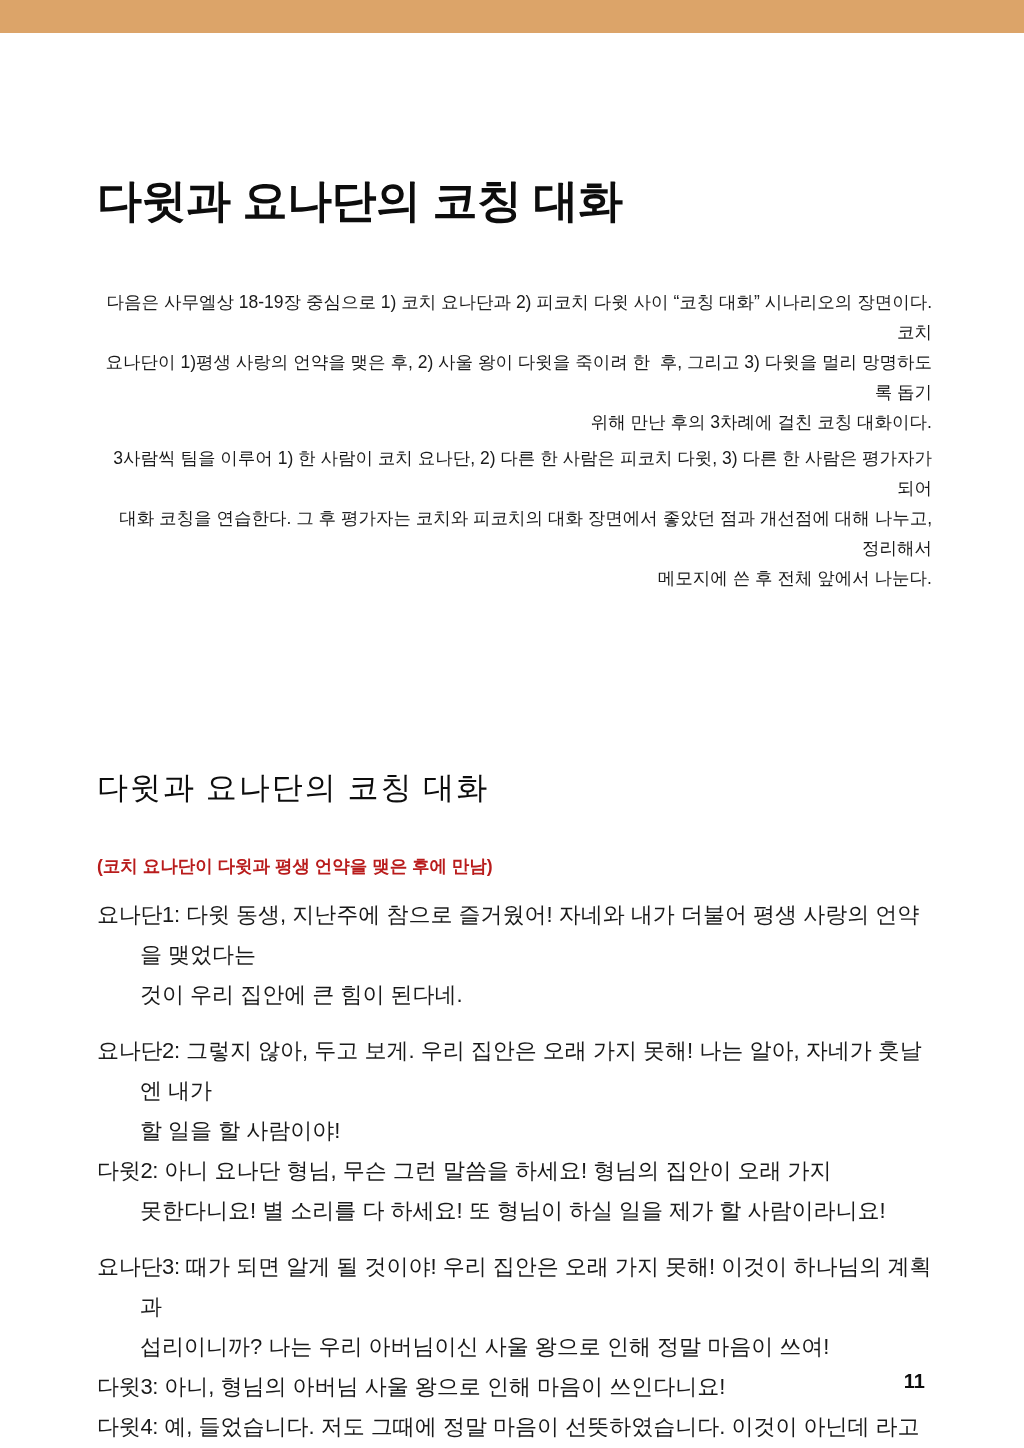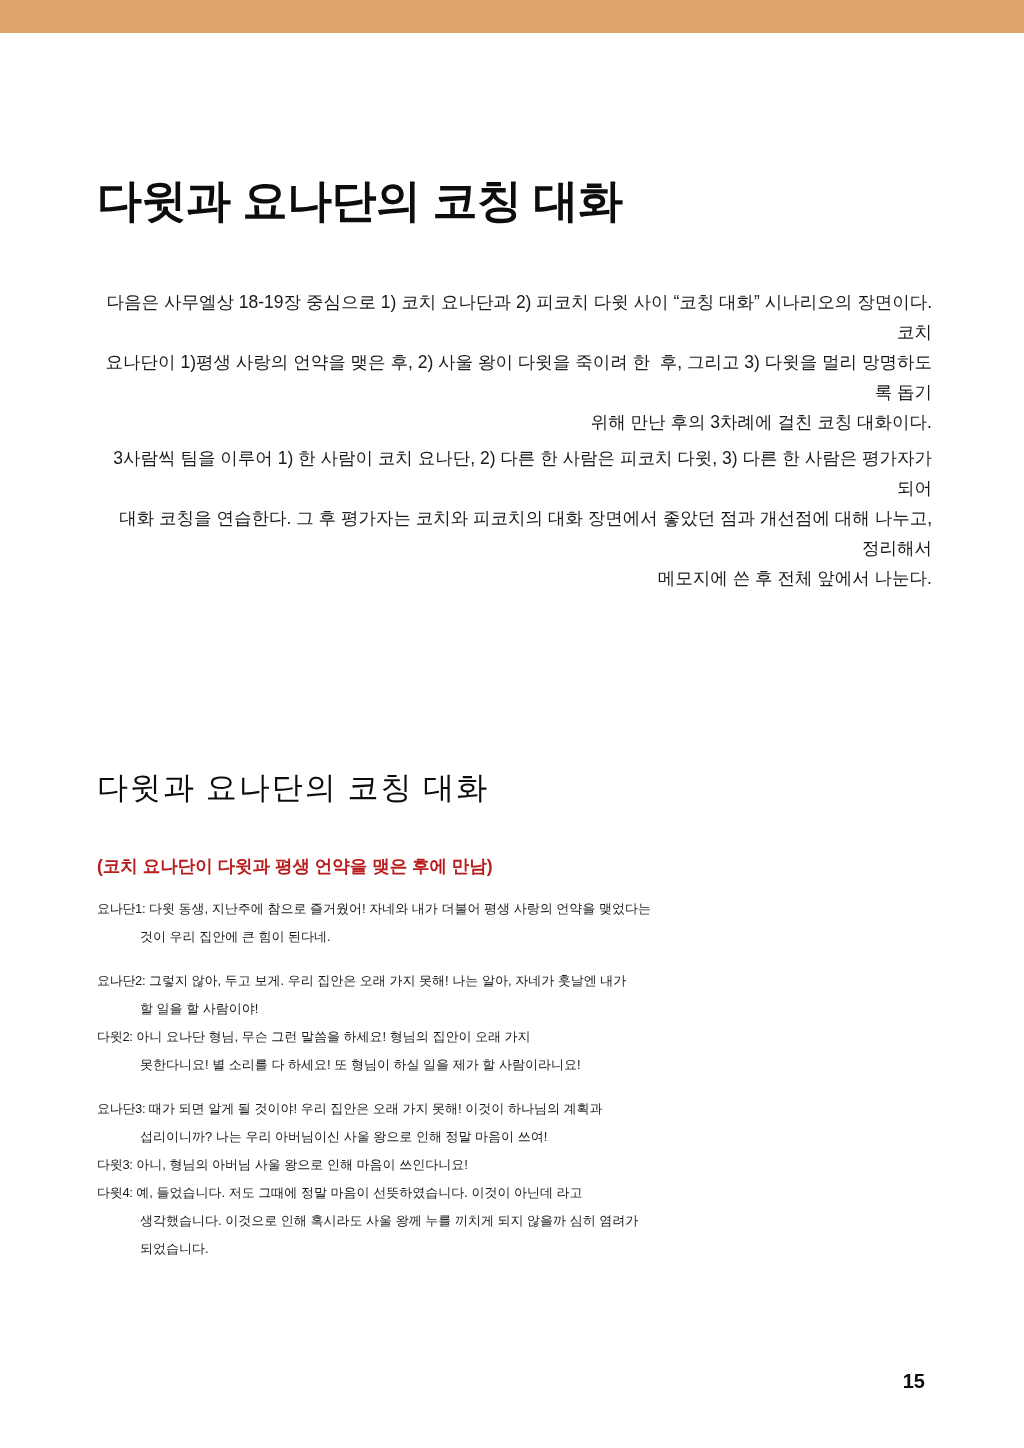--- a/index.html
+++ b/index.html
@@ -53,22 +53,22 @@
     font-size: 17.5px;
     font-weight: 700;
     line-height: 30px;
     margin: 44px 0 0 0;
     color: #2aa9e8;
   }
   .dialogue {
     margin-top: 14px;
   }
   .dialogue p.turn {
-    font-size: 13px;
-    line-height: 28px;
+    font-size: 22px;
+    line-height: 40px;
     margin: 0;
     padding-left: 43px;
     text-indent: -43px;
     white-space: pre-wrap;
     color: #1a1a1a;
   }
   .dialogue p.turn.group-gap {
     margin-top: 16px;
   }
   .dialogue .speaker {
@@ -115,13 +115,13 @@
       <p class="turn group-gap"><span class="speaker">요나단3:</span><span class="utterance"> 때가 되면 알게 될 것이야! 우리 집안은 오래 가지 못해! 이것이 하나님의 계획과
 섭리이니까? 나는 우리 아버님이신 사울 왕으로 인해 정말 마음이 쓰여!</span></p>
       <p class="turn"><span class="speaker">다윗3:</span><span class="utterance"> 아니, 형님의 아버님 사울 왕으로 인해 마음이 쓰인다니요!</span></p>
       <p class="turn"><span class="speaker">다윗4:</span><span class="utterance"> 예, 들었습니다. 저도 그때에 정말 마음이 선뜻하였습니다. 이것이 아닌데 라고
 생각했습니다. 이것으로 인해 혹시라도 사울 왕께 누를 끼치게 되지 않을까 심히 염려가
 되었습니다.</span></p>
     </div>
 
 </div>
 
-<div class="page-number">15</div>
+<div class="page-number">11</div>
 
 </body></html>

